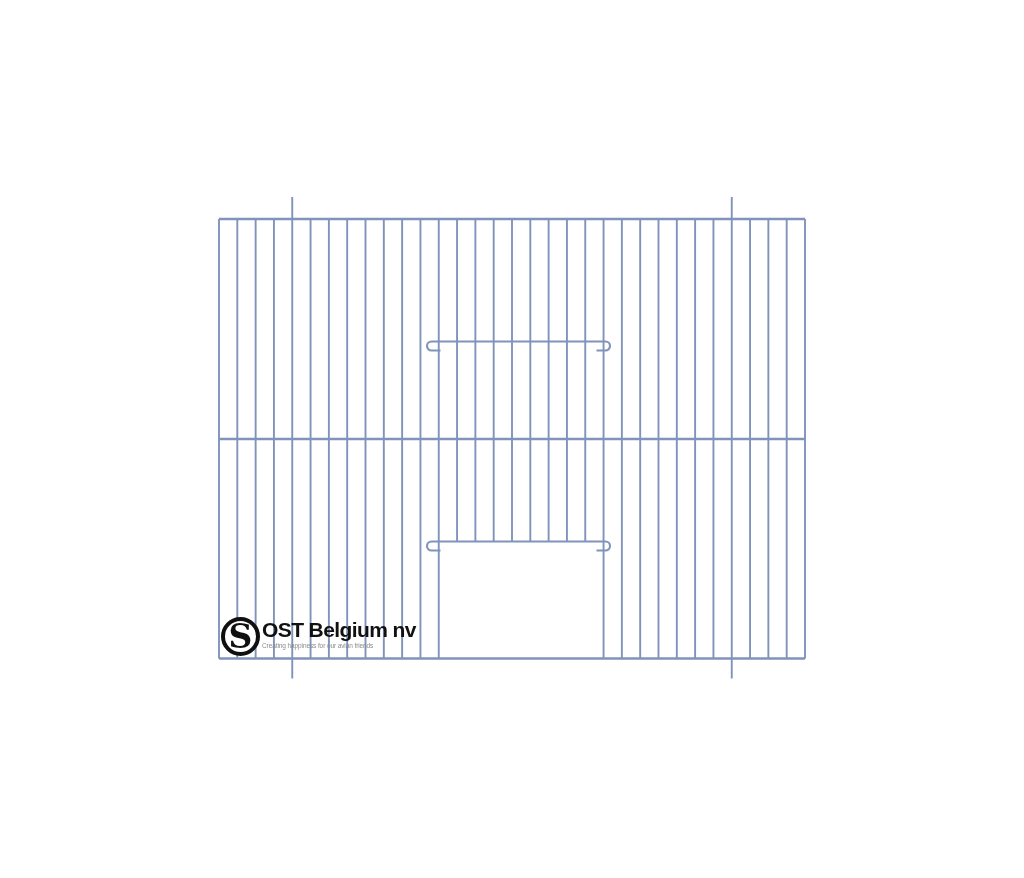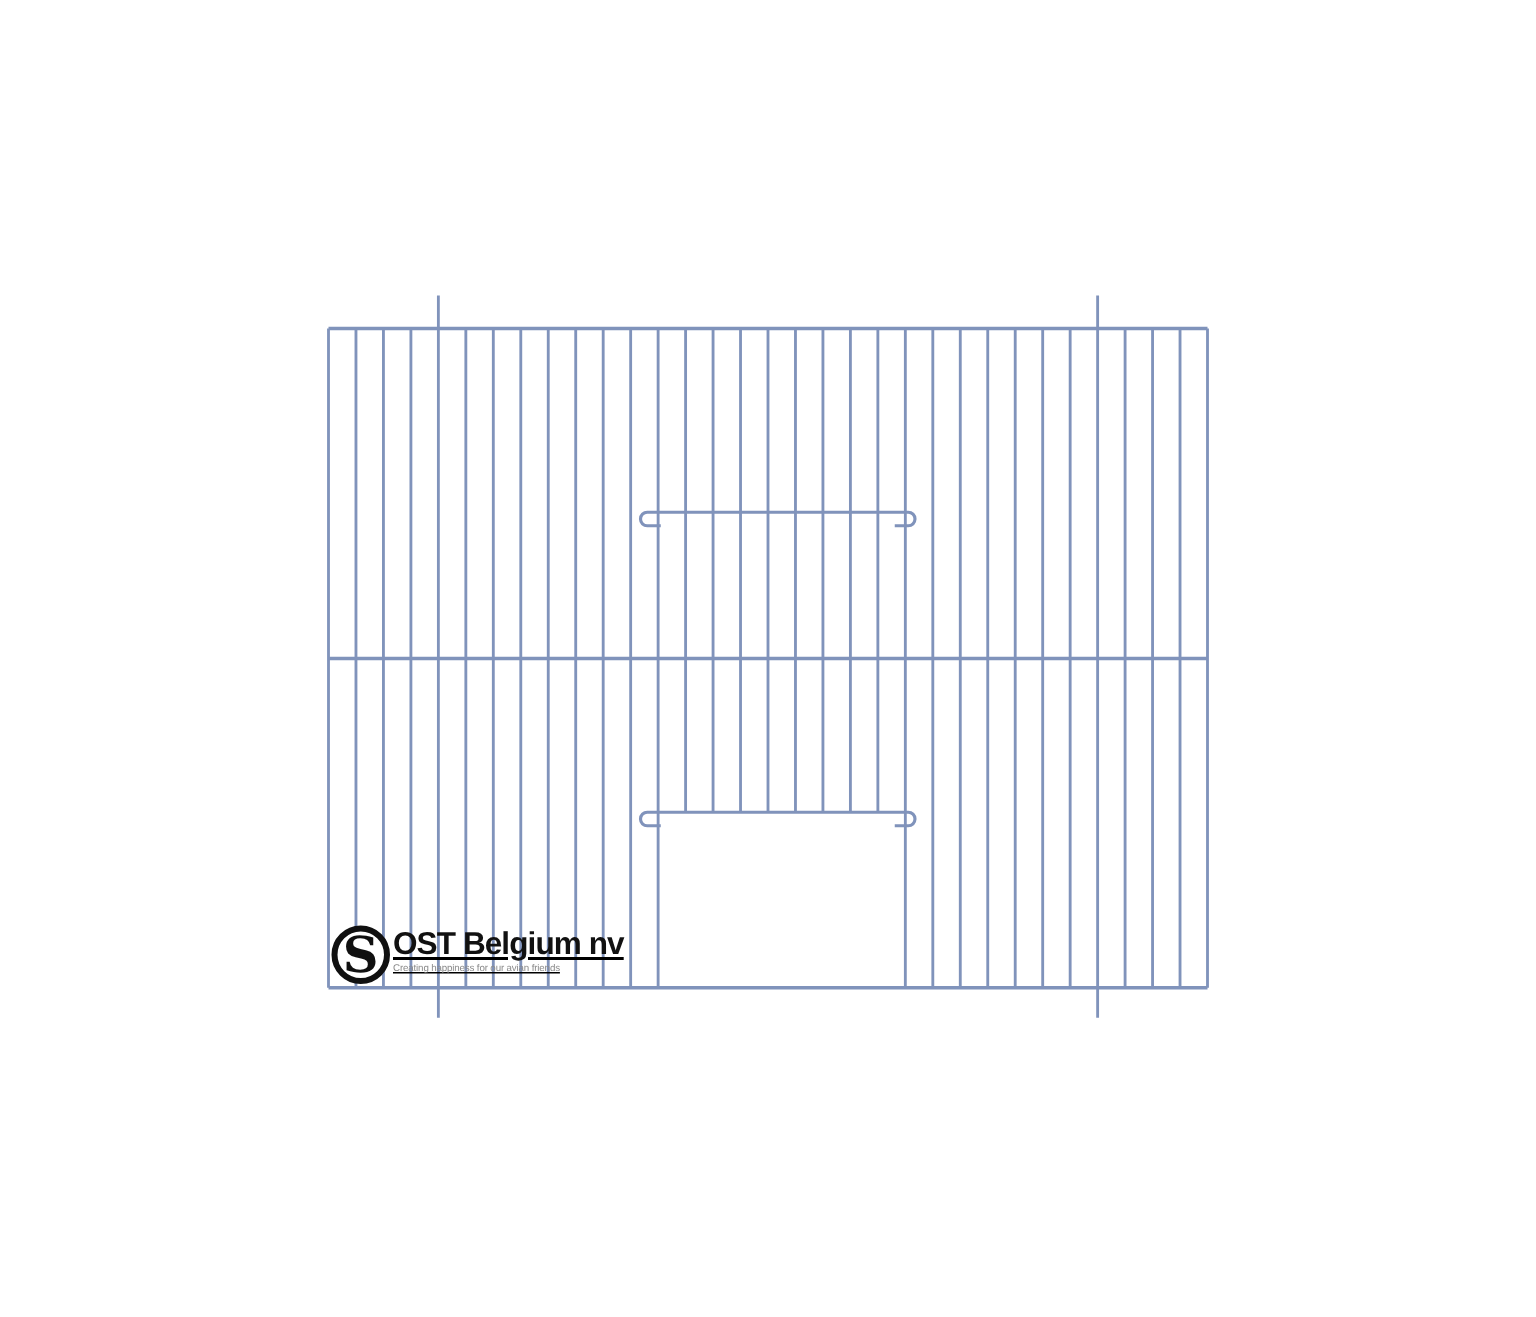--- a/index.html
+++ b/index.html
@@ -44,21 +44,20 @@
   .logo-ring span {
     font-family: "DejaVu Serif", "Liberation Serif", serif;
     font-weight: bold;
     font-size: 33px;
     line-height: 31px;
     color: #101010;
   }
   .logo-text {
     margin-left: 2px;
     padding-top: 2px;
-    text-decoration: underline;
   }
   .company-name {
     font-size: 21px;
     font-weight: bold;
     letter-spacing: -0.6px;
     line-height: 21px;
     color: #111111;
     white-space: nowrap;
   }
   .tagline {

